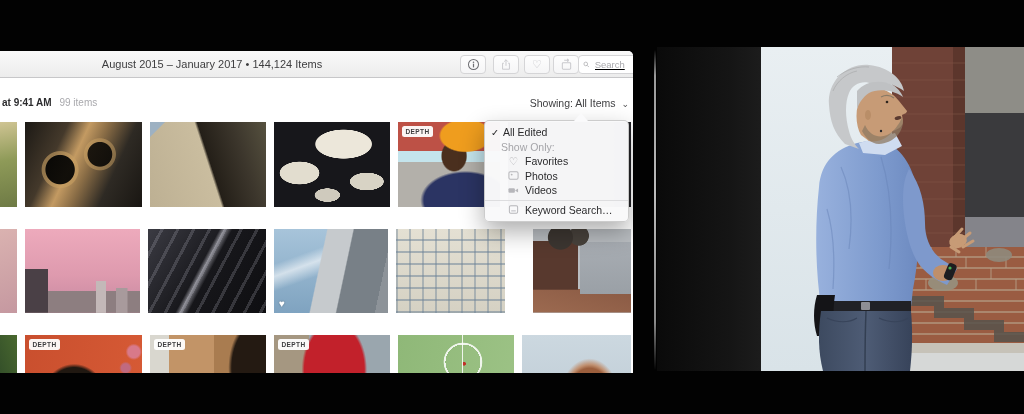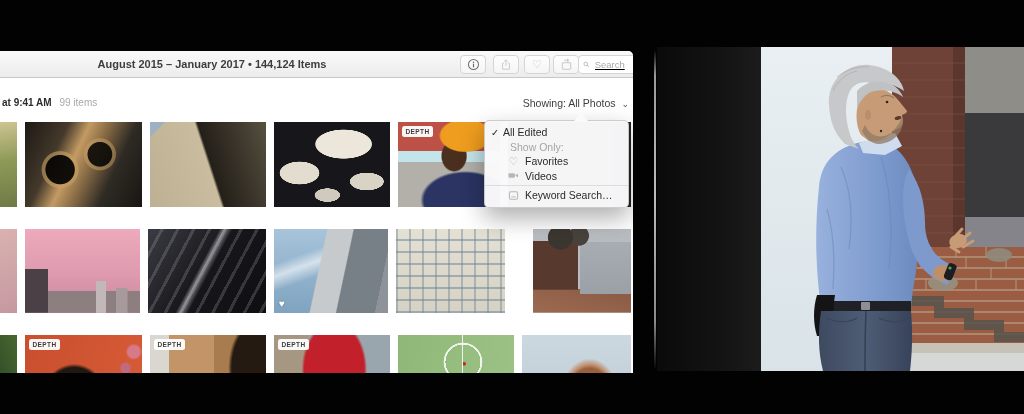--- a/index.html
+++ b/index.html
@@ -6,21 +6,21 @@
   #viewport{position:relative;width:1024px;height:414px;background:#020202;overflow:hidden;
     font-family:"Liberation Sans","DejaVu Sans",sans-serif;}
 
   
   #photos-window{position:absolute;left:0;top:51px;width:633px;height:322px;background:#fff;
     border-radius:0 5px 0 0;overflow:hidden;}
 
   .toolbar{position:absolute;left:0;top:0;width:100%;height:26px;
     background:linear-gradient(#f9f9f9,#ececec);border-bottom:1px solid #c7c7c9;}
   .tb-title{position:absolute;left:212px;top:7px;transform:translateX(-50%);white-space:nowrap;
-    font-size:11px;color:#3d3d3f;font-weight:bold;}
+    font-size:11px;color:#3d3d3f;}
   .tb-btn{position:absolute;top:4px;width:24px;height:17px;border:1px solid #d5d5d7;border-radius:4px;
     background:linear-gradient(#fefefe,#f5f5f6);display:flex;align-items:center;justify-content:center;}
   #btn-info{left:460px;} #btn-share{left:493px;} #btn-fav{left:524px;} #btn-rotate{left:553px;}
   .tb-heart{font-size:11px;color:#c7c7cb;line-height:1;}
   .searchfield{position:absolute;top:4px;left:578px;width:52px;height:17px;border:1px solid #d5d5d7;
     border-radius:4px;background:#fff;display:flex;align-items:center;padding:0 4px;gap:3px;text-decoration:underline;}
   .searchfield input{border:0;outline:0;background:transparent;width:100%;font-size:9.5px;color:#555;
     font-family:"Liberation Sans",sans-serif;}
   .searchfield input::placeholder{color:#a9a9ad;}
 
@@ -112,21 +112,21 @@
   
   .menu{position:absolute;left:484px;top:69px;width:143px;background:rgba(249,249,250,.98);
     border:1px solid rgba(0,0,0,.18);border-radius:5px;box-shadow:0 10px 24px rgba(0,0,0,.32);
     padding:4px 0;z-index:20;}
   .menu-caret{position:absolute;top:-8px;left:89px;width:0;height:0;
     border-left:7px solid transparent;border-right:7px solid transparent;
     border-bottom:8px solid #fafafb;}
   .menu-row{display:flex;align-items:center;height:14.5px;font-size:10.5px;color:#2b2b2d;padding-left:6px;}
   .mi-check{width:12px;font-size:9.5px;color:#2b2b2d;}
   .mi-pad{width:12px;}
-  .menu-row.header{color:#a5a5a9;padding-left:25px;}
+  .menu-row.header{color:#a5a5a9;padding-left:16px;}
   .mi-icon{width:13px;margin:0 5px 0 4px;display:flex;align-items:center;justify-content:center;
     color:#b6b6ba;font-size:10.5px;line-height:1;}
   .menu-sep{height:1px;background:#dddddf;margin:2px 0;}
 
   
   #stage-backdrop{position:absolute;left:657px;top:47px;width:104px;height:324px;
     background:linear-gradient(90deg,#0a0a0a,#151515 70%,#1c1c1c);}
   #divider{position:absolute;left:654px;top:50px;width:2px;height:320px;
     background:linear-gradient(180deg,rgba(110,110,110,0),#9a9a9a 8%,#bcbcbc 45%,#8a8a8a 85%,rgba(70,70,70,0));}
   #proj-screen{position:absolute;left:761px;top:47px;width:263px;height:324px;}
@@ -173,21 +173,21 @@
         <input type="text" placeholder="Search" style="">
       </div>
     </div>
 
     <div class="hdr-line">
       <span class="hdr-time">at 9:41 AM</span>
       <span class="hdr-count">99 items</span>
     </div>
 
     <div class="showing">
-      <span>Showing: All Photos</span>
+      <span>Showing: All Items</span>
       <span class="chev">⌄</span>
     </div>
 
     <div>
 
       <div class="tile" id="r1p1" title="dry grass field (partial)"></div>
       <div class="tile" id="r1p2" title="dark metallic number 50 sign"></div>
       <div class="tile" id="r1p3" title="beige building facade with windows"></div>
       <div class="tile" id="r1p4" title="white marble veins on black"></div>
       <div class="tile" id="r1p5" title="man in orange beanie and navy jacket">
@@ -230,20 +230,30 @@
         <span>Show Only:</span>
       </div>
 
       <div class="menu-row">
         <span class="mi-pad"></span>
         <span class="mi-icon">♡</span>
         <span>Favorites</span>
       </div>
 
 
+      <div class="menu-row">
+        <span class="mi-pad"></span>
+        <span class="mi-icon">
+          <svg width="11" height="11" viewBox="0 0 12 12">
+            <rect x="1" y="2" width="10" height="8" rx="1.5" fill="none" stroke="#b6b6ba" stroke-width="1.1"></rect>
+            <circle cx="4" cy="5" r="1" fill="#b6b6ba"></circle>
+          </svg>
+        </span>
+        <span>Photos</span>
+      </div>
 
       <div class="menu-row">
         <span class="mi-pad"></span>
         <span class="mi-icon">
           <svg width="11" height="11" viewBox="0 0 12 12">
             <rect x="0.5" y="3.5" width="7" height="5" rx="1.2" fill="#b6b6ba"></rect>
             <path d="M8 5.8 L11 3.8 V8.2 L8 6.2 Z" fill="#b6b6ba"></path>
           </svg>
         </span>
         <span>Videos</span>

